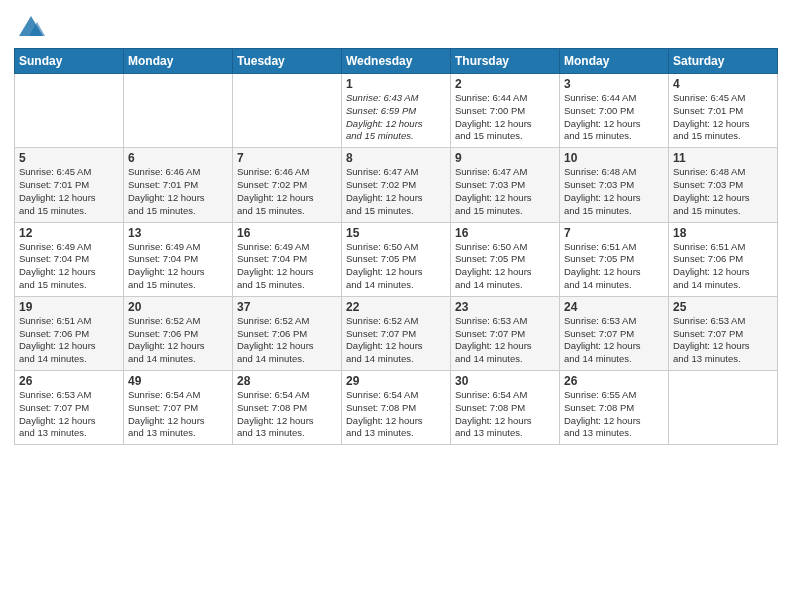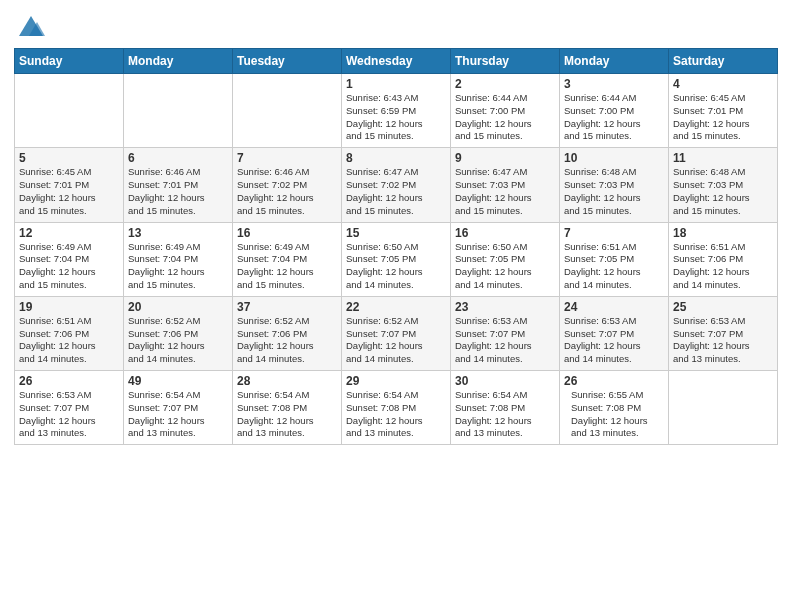--- a/index.html
+++ b/index.html
@@ -141,21 +141,21 @@
           <th>Saturday</th>
         </tr>
     </thead>
     <tbody id="calendar-body">
         <tr>
           <td class="empty-cell" style="background: rgb(255, 255, 255);"></td>
           <td class="empty-cell" style="background: rgb(255, 255, 255);"></td>
           <td class="empty-cell" style="background: rgb(255, 255, 255);"></td>
           <td>
             <span class="day-number">1</span>
-            <div class="day-info" style="white-space: pre-line;">Sunrise: 6:43 AM
+            <div class="day-info" style="white-space: pre-line; font-style: italic;">Sunrise: 6:43 AM
 Sunset: 6:59 PM
 Daylight: 12 hours
 and 15 minutes.</div>
           </td>
           <td>
             <span class="day-number">2</span>
             <div class="day-info" style="white-space: pre-line;">Sunrise: 6:44 AM
 Sunset: 7:00 PM
 Daylight: 12 hours
 and 15 minutes.</div>
@@ -359,21 +359,21 @@
           </td>
           <td>
             <span class="day-number">30</span>
             <div class="day-info" style="white-space: pre-line;">Sunrise: 6:54 AM
 Sunset: 7:08 PM
 Daylight: 12 hours
 and 13 minutes.</div>
           </td>
           <td>
             <span class="day-number">26</span>
-            <div class="day-info" style="white-space: pre-line; margin-left: 7px;">Sunrise: 6:55 AM
+            <div class="day-info" style="white-space: pre-line;">Sunrise: 6:55 AM
 Sunset: 7:08 PM
 Daylight: 12 hours
 and 13 minutes.</div>
           </td>
           <td class="empty-cell" style="background: rgb(255, 255, 255);"></td>
         </tr>
       </tbody>
   </table>
 </div>
 

